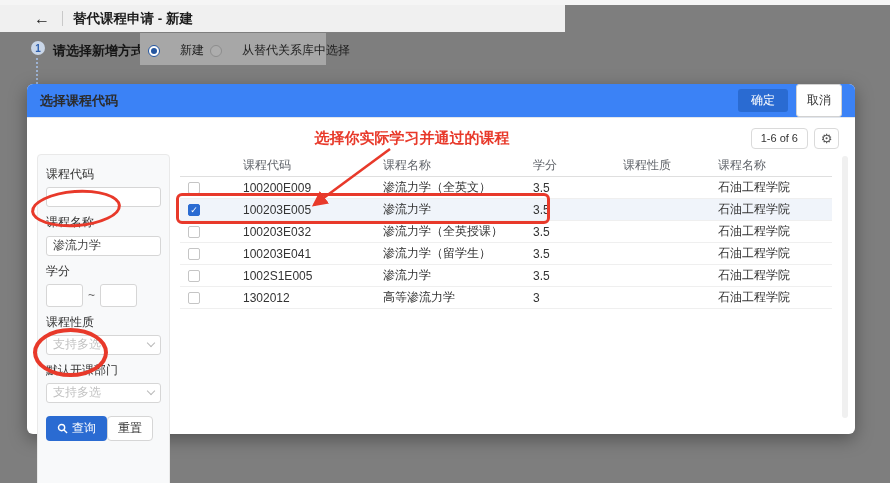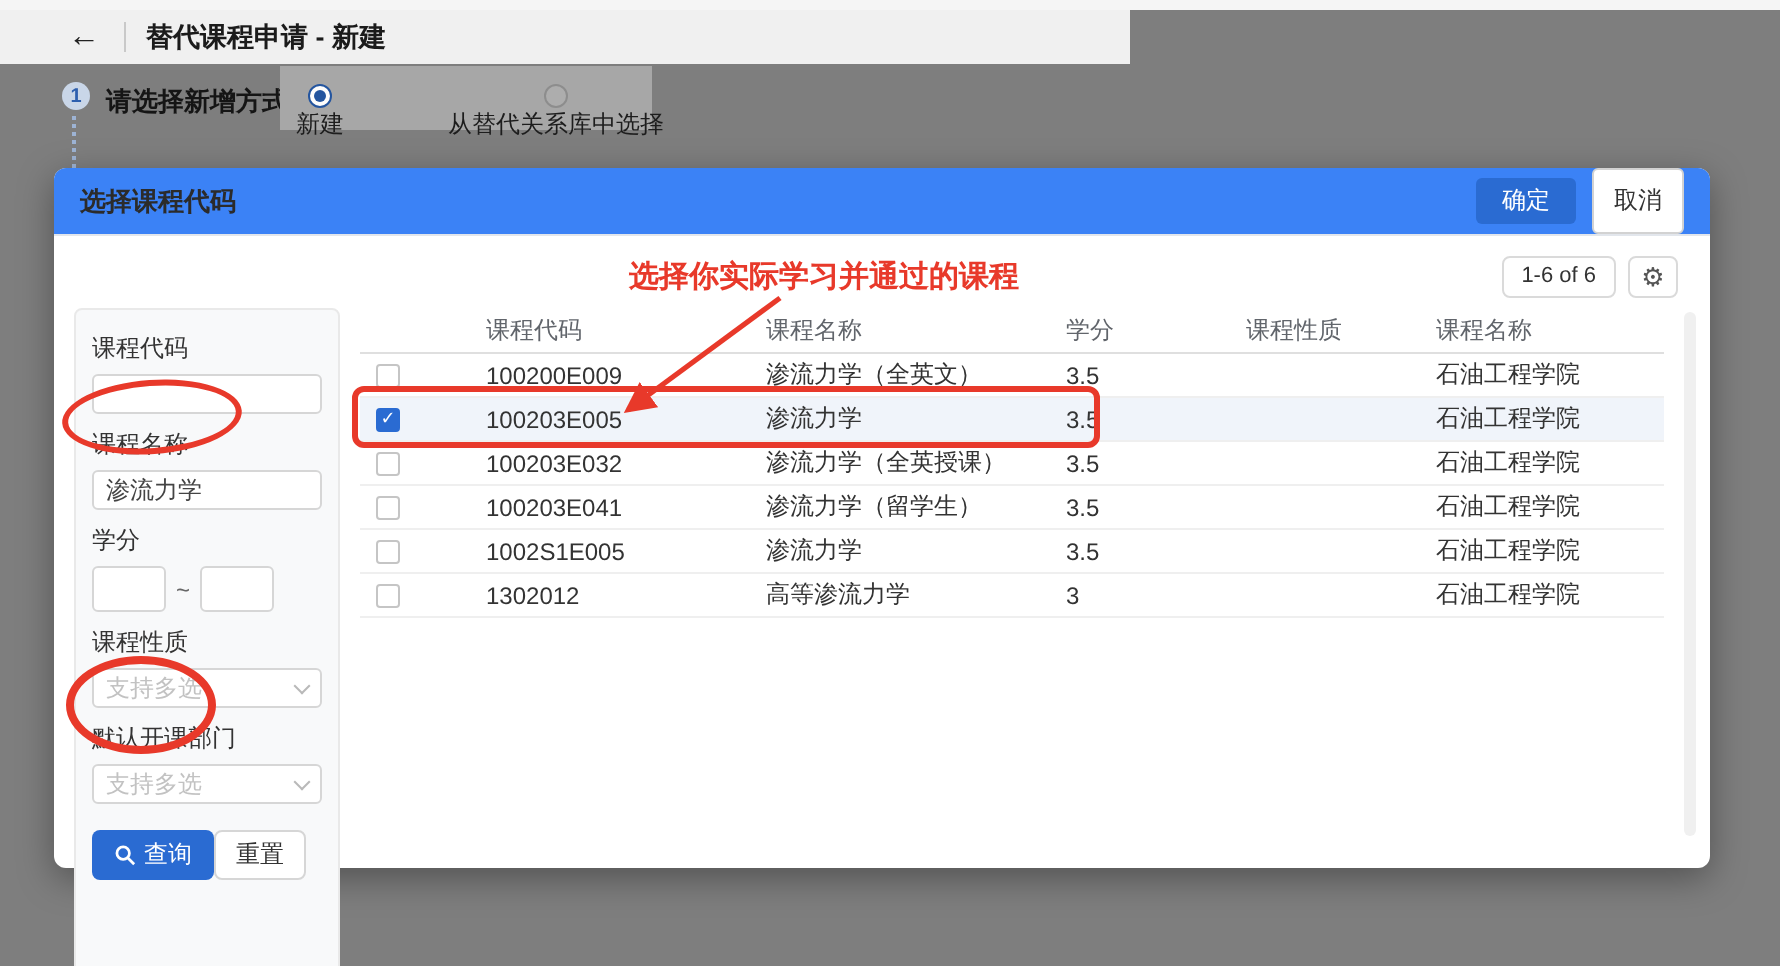--- a/index.html
+++ b/index.html
@@ -13,22 +13,22 @@
   .back-arrow { margin-left:34px; font-size:16px; font-weight:bold; color:#222; cursor:pointer; }
   .band-divider { width:1px; height:15px; background:#c9c9c9; margin:0 10px 0 12px; }
   .page-title { font-size:13.5px; font-weight:bold; color:#1b1b1b; }
 
   .step-circle { position:absolute; left:31px; top:41px; width:14px; height:14px; border-radius:50%;
                  background:#c9d6e8; color:#2d5fae; font-size:10px; font-weight:bold;
                  display:flex; align-items:center; justify-content:center; }
   .step-label { position:absolute; left:53px; top:42px; font-size:13px; font-weight:bold; color:#151515; }
   .dotline { position:absolute; left:36px; top:58px; height:26px; width:0; border-left:2px dotted #9db3d4; }
   .option-panel { position:absolute; left:140px; top:33px; width:186px; height:32px; background:#a7a7a7; }
-  .radio-item { position:absolute; top:42px; display:flex; align-items:center; gap:0; cursor:pointer;flex-direction:column; }
-  .radio-new { left:148px; } .radio-lib { left:224px; }
+  .radio-item { position:absolute; top:42px; display:flex; align-items:center; gap:20px; cursor:pointer; }
+  .radio-new { left:148px; } .radio-lib { left:210px; }
   .radio { width:12px; height:12px; border-radius:50%; position:relative; }
   .radio.sel { border:1.5px solid #24559f; background:#fdfdfd; }
   .radio.sel::after { content:""; position:absolute; inset:2px; border-radius:50%; background:#24559f; }
   .radio.unsel { border:1.5px solid #8d8d8d; background:#adadad; }
   .radio-label { font-size:12px; color:#1d1d1d; white-space:nowrap; }
 
   
   .dialog { position:absolute; left:27px; top:84px; width:828px; height:350px; background:#fff;
             border-radius:6px; box-shadow:0 5px 18px rgba(0,0,0,.35); z-index:10; }
   .dlg-header { height:34px; background:#3b82f6; border-bottom:1px solid #e2e6ec;

